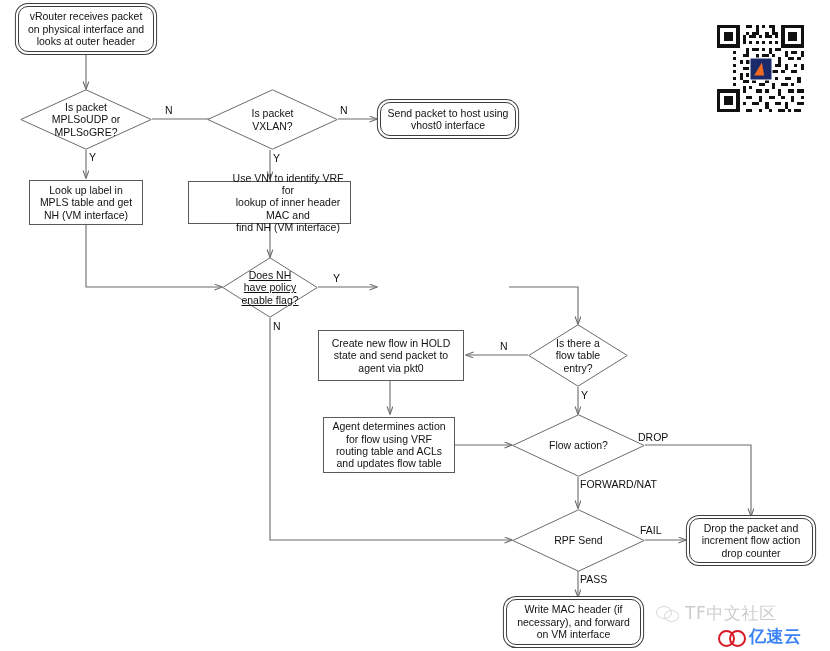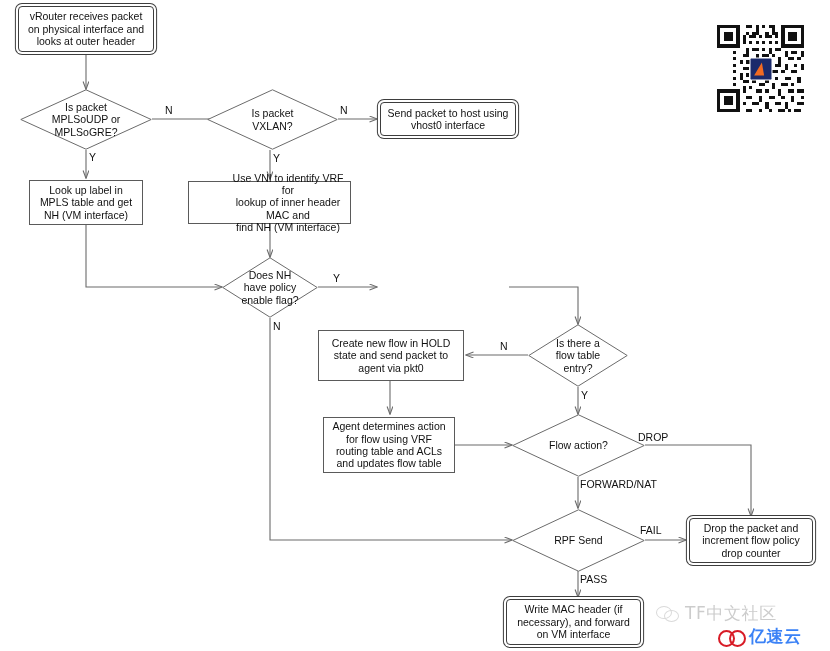--- a/index.html
+++ b/index.html
@@ -50,21 +50,21 @@
 
   
   .proc {
     border: 1px solid #5a5a5a;
     background: #ffffff;
   }
 
   
   .term {
     border: 1.4px solid #3d3d3d;
-    border-radius: 4px;
+    border-radius: 10px;
     background: #ffffff;
     box-shadow: 0 0 0 2.1px #ffffff, 0 0 0 3.1px #3d3d3d;
   }
 
   
   .dec {
     background: transparent;
     border: none;
   }
   .dec .diam {
@@ -273,21 +273,21 @@
 MPLS table and get
 NH (VM interface)</span>
   </div>
 
   <div class="node proc" style="left:188px; top:181px; width:163px; height:43px;padding-left:37px;">
     <span class="txt">Use VNI to identify VRF for
 lookup of inner header MAC and
 find NH (VM interface)</span>
   </div>
 
-  <div class="node dec" style="left:222px; top:257px; width:96px; height:61px;">
+  <div class="node dec" style="left:222px; top:257px; width:96px; height:61px;text-decoration:underline;">
     <svg class="diam" viewBox="0 0 96 61" preserveAspectRatio="none">
       <polygon points="48,0.8 95.2,30.5 48,60.2 0.8,30.5" fill="#ffffff" stroke="#6b6b6b" stroke-width="1"></polygon>
     </svg>
     <span class="txt">Does NH
 have policy
 enable flag?</span>
   </div>
 
 
   <div class="node dec" style="left:528px; top:324px; width:100px; height:63px;">
@@ -321,21 +321,21 @@
 
   <div class="node dec" style="left:512px; top:509px; width:133px; height:63px;">
     <svg class="diam" viewBox="0 0 133 63" preserveAspectRatio="none">
       <polygon points="66.5,0.8 132.2,31.5 66.5,62.2 0.8,31.5" fill="#ffffff" stroke="#6b6b6b" stroke-width="1"></polygon>
     </svg>
     <span class="txt">RPF Send</span>
   </div>
 
   <div class="node term" style="left:689px; top:518px; width:124px; height:45px;">
     <span class="txt">Drop the packet and
-increment flow policy
+increment flow action
 drop counter</span>
   </div>
 
   <div class="node term" style="left:506px; top:599px; width:135px; height:46px;">
     <span class="txt">Write MAC header (if
 necessary), and forward
 on VM interface</span>
   </div>
 
   <span class="elabel" style="left:165px; top:104px;">N</span>

